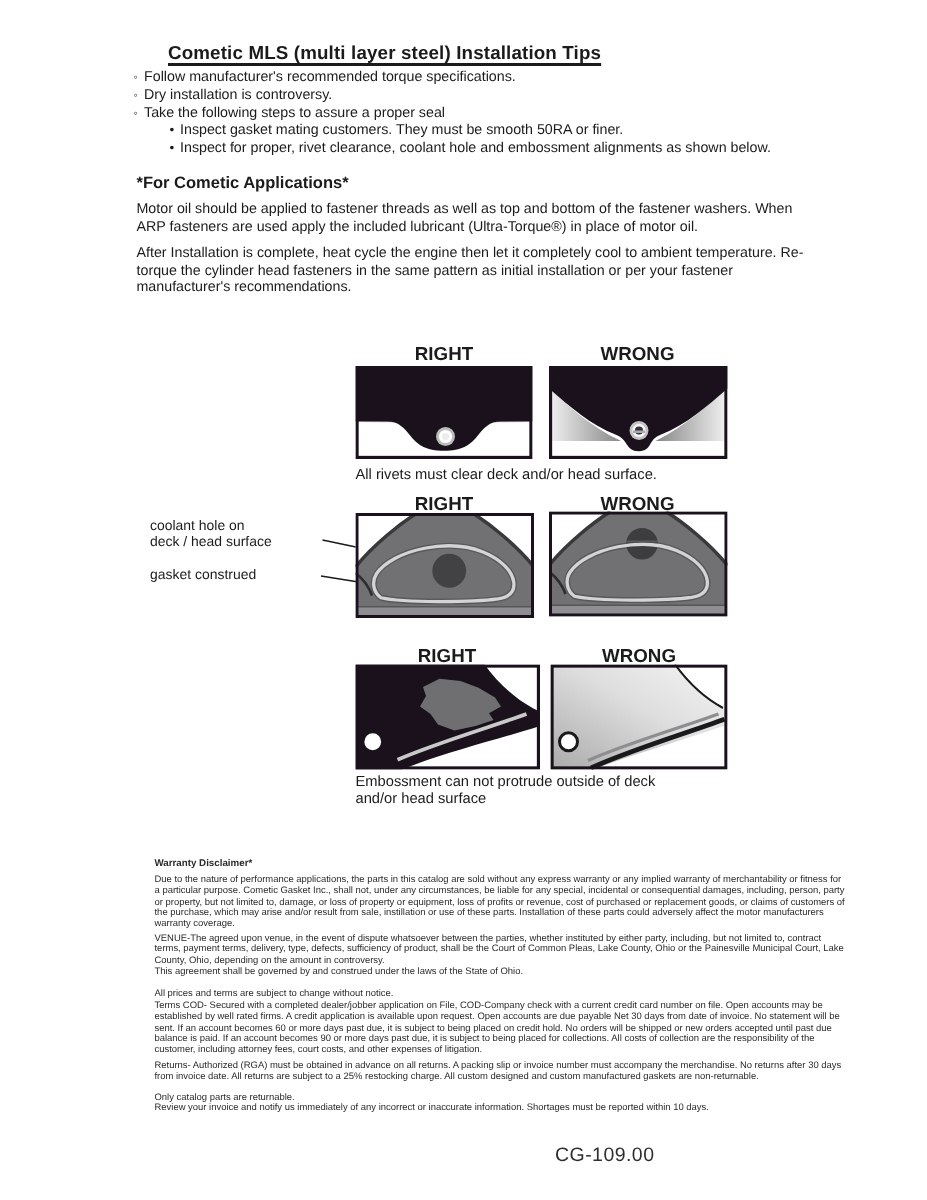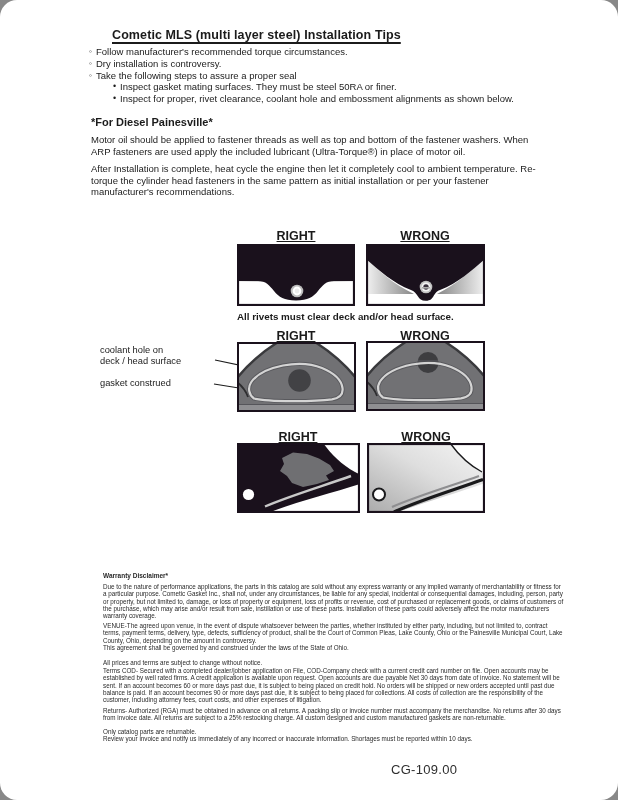--- a/index.html
+++ b/index.html
@@ -1,67 +1,67 @@
 <!DOCTYPE html>
 <html><head>
 <meta charset="utf-8">
 <style>
   html,body{margin:0;padding:0;background:#888;}
   .page{
     position:relative;width:618px;height:800px;background:#ffffff;margin:0 auto;
-    font-family:"Liberation Sans", sans-serif;color:#1b1b1b;overflow:hidden;border-radius:17px;
+    font-family:"Liberation Sans", sans-serif;color:#1b1b1b;overflow:hidden;
   }
   .abs{position:absolute;}
   .title{
     font-size:12.5px;font-weight:bold;letter-spacing:.1px;
     text-decoration:underline;text-decoration-thickness:1.6px;text-underline-offset:3px;
     white-space:nowrap;
   }
   .body-txt{font-size:9.5px;line-height:11.7px;}
   .bullet-row{display:flex;font-size:9.5px;line-height:11.5px;white-space:nowrap;}
   .bullet-marker{width:7px;font-size:8px;line-height:11.5px;}
   .sub-marker{width:7px;font-size:9px;line-height:11.5px;}
   .diesel-heading{font-size:11px;font-weight:bold;white-space:nowrap;}
-  .fig-header{font-size:12.5px;font-weight:bold;text-align:center;width:100px;white-space:nowrap;text-decoration:underline;}
-  .fig-caption{font-size:9.8px;font-weight:bold;line-height:11.3px;white-space:nowrap;}
+  .fig-header{font-size:12.5px;font-weight:bold;text-align:center;width:100px;white-space:nowrap;}
+  .fig-caption{font-size:9.8px;font-weight:normal;line-height:11.3px;white-space:nowrap;}
   .fig-label{font-size:9.3px;line-height:11px;width:113px;}
   .legal{font-size:6.3px;line-height:7.3px;color:#2a2a2a;width:463px;}
   .legal-heading{font-size:6.5px;font-weight:bold;color:#2a2a2a;white-space:nowrap;}
   .page-number{font-size:13px;color:#2e2e2e;letter-spacing:.3px;white-space:nowrap;}
   svg{display:block;}
 </style>
 </head>
 <body>
 
 <div class="page">
 
   <div class="abs title" style="left:112px;top:28px;">Cometic MLS (multi layer steel) Installation Tips</div>
 
   <div class="abs bullet-row" style="left:89px;top:46px;">
     <span class="bullet-marker">◦</span>
-    <span>Follow manufacturer's recommended torque circumstances.</span>
+    <span>Follow manufacturer's recommended torque specifications.</span>
   </div>
   <div class="abs bullet-row" style="left:89px;top:58px;">
     <span class="bullet-marker">◦</span>
     <span>Dry installation is controversy.</span>
   </div>
   <div class="abs bullet-row" style="left:89px;top:70px;">
     <span class="bullet-marker">◦</span>
     <span>Take the following steps to assure a proper seal</span>
   </div>
   <div class="abs bullet-row" style="left:113px;top:81px;">
     <span class="sub-marker">•</span>
-    <span>Inspect gasket mating surfaces.  They must be steel 50RA or finer.</span>
+    <span>Inspect gasket mating customers.  They must be smooth 50RA or finer.</span>
   </div>
   <div class="abs bullet-row" style="left:113px;top:93px;">
     <span class="sub-marker">•</span>
     <span>Inspect for proper, rivet clearance, coolant hole and embossment alignments as shown below.</span>
   </div>
 
-  <div class="abs diesel-heading" style="left:91px;top:116px;">*For Diesel Painesville*</div>
+  <div class="abs diesel-heading" style="left:91px;top:116px;">*For Cometic Applications*</div>
   <div class="abs body-txt" style="left:91px;top:134px;width:458px;">Motor oil should be applied to fastener threads as well as top and bottom of the fastener washers. When ARP fasteners are used apply the included lubricant (Ultra-Torque®) in place of motor oil.</div>
   <div class="abs body-txt" style="left:91px;top:163px;width:458px;">After Installation is complete, heat cycle the engine then let it completely cool to ambient temperature. Re-torque the cylinder head fasteners in the same pattern as initial installation or per your fastener manufacturer's recommendations.</div>
 
   <div class="abs fig-header" style="left:246px;top:229px;">RIGHT</div>
   <div class="abs fig-header" style="left:375px;top:229px;">WRONG</div>
 
   <svg class="abs" style="left:237px;top:244px;" width="118" height="62" viewBox="0 0 118 62">
     <defs>
       <linearGradient id="w1l" x1="0" y1="0" x2="1" y2="0">
         <stop offset="0" stop-color="#eaeaea"></stop>
@@ -174,28 +174,32 @@
     </defs>
     <rect width="118" height="70" fill="#ffffff"></rect>
     <path d="M0,0 H83 C91,11 102,22 113,28.5 L118,30.5 V40 C90,50 55,60 28,70 H0 Z" fill="url(#band3)"></path>
     <path d="M83,0 C91,11 102,22 115,29" stroke="#1a1a1c" stroke-width="1.4" fill="none"></path>
     <path d="M112,33 C84,43 50,53 25,64" stroke="#8e8e90" stroke-width="2.2" fill="none"></path>
     <path d="M116,36.5 C87,47 52,57.5 27,69" stroke="#1a1a1c" stroke-width="3.2" fill="none"></path>
     <circle cx="12" cy="51.5" r="6" fill="#ffffff" stroke="#1a1a1c" stroke-width="2"></circle>
     <rect x="1" y="1" width="116" height="68" fill="none" stroke="#1a111c" stroke-width="2.2"></rect>
   </svg>
 
+  <div class="abs fig-caption" style="left:237px;top:516px;">
+    <div>Embossment can not protrude outside of deck</div>
+    <div>and/or head surface</div>
+  </div>
 
   <div class="abs legal-heading" style="left:103px;top:572px;">Warranty Disclaimer*</div>
   <div class="abs legal" style="left:103px;top:583px;">Due to the nature of performance applications, the parts in this catalog are sold without any express warranty or any implied warranty of merchantability or fitness for a particular purpose.  Cometic Gasket Inc., shall not, under any circumstances, be liable for any special, incidental or consequential damages, including, person, party or property, but not limited to, damage, or loss of property or equipment, loss of profits or revenue, cost of purchased or replacement goods, or claims of customers of the purchase, which may arise and/or result from sale, instillation or use of these parts.  Installation of these parts could adversely affect the motor manufacturers warranty coverage.</div>
   <div class="abs legal" style="left:103px;top:622px;">VENUE-The agreed upon venue, in the event of dispute whatsoever between the parties, whether instituted by either party, including, but not limited to, contract terms, payment terms, delivery, type, defects, sufficiency of product, shall be the Court of Common Pleas, Lake County, Ohio or the Painesville Municipal Court, Lake County, Ohio, depending on the amount in controversy.</div>
   <div class="abs legal" style="left:103px;top:644px;">This agreement shall be governed by and construed under the laws of the State of Ohio.</div>
   <div class="abs legal" style="left:103px;top:659px;">All prices and terms are subject to change without notice.</div>
   <div class="abs legal" style="left:103px;top:667px;">Terms COD- Secured with a completed dealer/jobber application on File, COD-Company check with a current credit card number on file.  Open accounts may be established by well rated firms.  A credit application is available upon request.  Open accounts are due payable Net 30 days from date of invoice.  No statement will be sent.  If an account becomes 60 or more days past due, it is subject to being placed on credit hold.  No orders will be shipped or new orders accepted until past due balance is paid.  If an account becomes 90 or more days past due, it is subject to being placed for collections.  All costs of collection are the responsibility of the customer, including attorney fees, court costs, and other expenses of litigation.</div>
   <div class="abs legal" style="left:103px;top:707px;">Returns- Authorized (RGA) must be obtained in advance on all returns.  A packing slip or invoice number must accompany the merchandise.  No returns after 30 days from invoice date.  All returns are subject to a 25% restocking charge.  All custom designed and custom manufactured gaskets are non-returnable.</div>
   <div class="abs legal" style="left:103px;top:728px;">
     <div>Only catalog parts are returnable.</div>
     <div>Review your invoice and notify us immediately of any incorrect or inaccurate information.  Shortages must be reported within 10 days.</div>
   </div>
 
-  <div class="abs page-number" style="left:391px;top:762px;">CG-109.00</div>
+  <div class="abs page-number" style="left:370px;top:762px;">CG-109.00</div>
 
 </div>
 
 </body></html>

